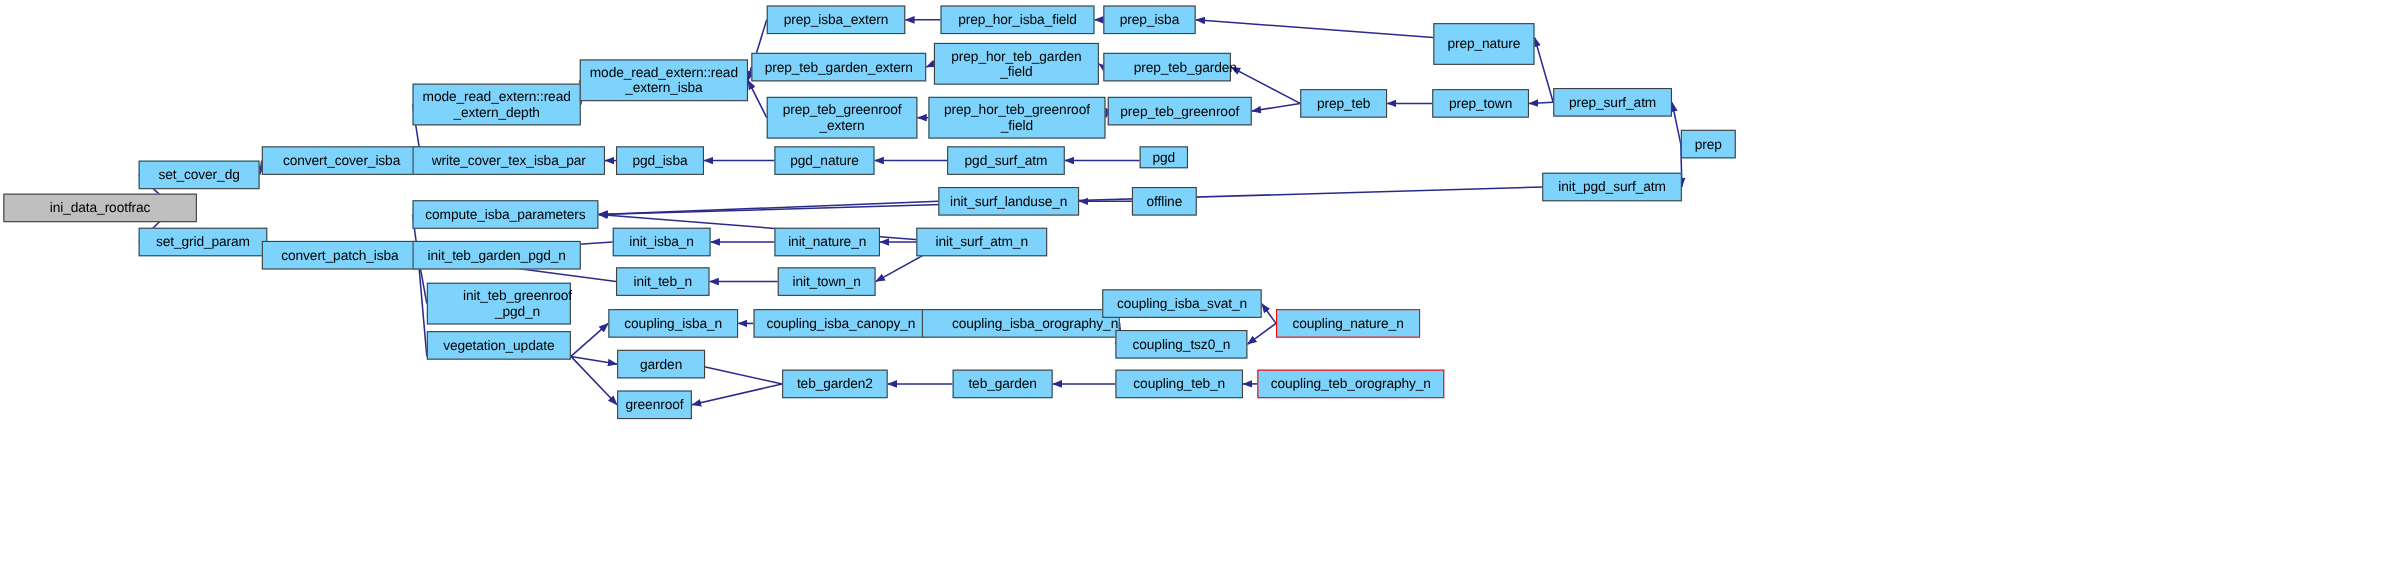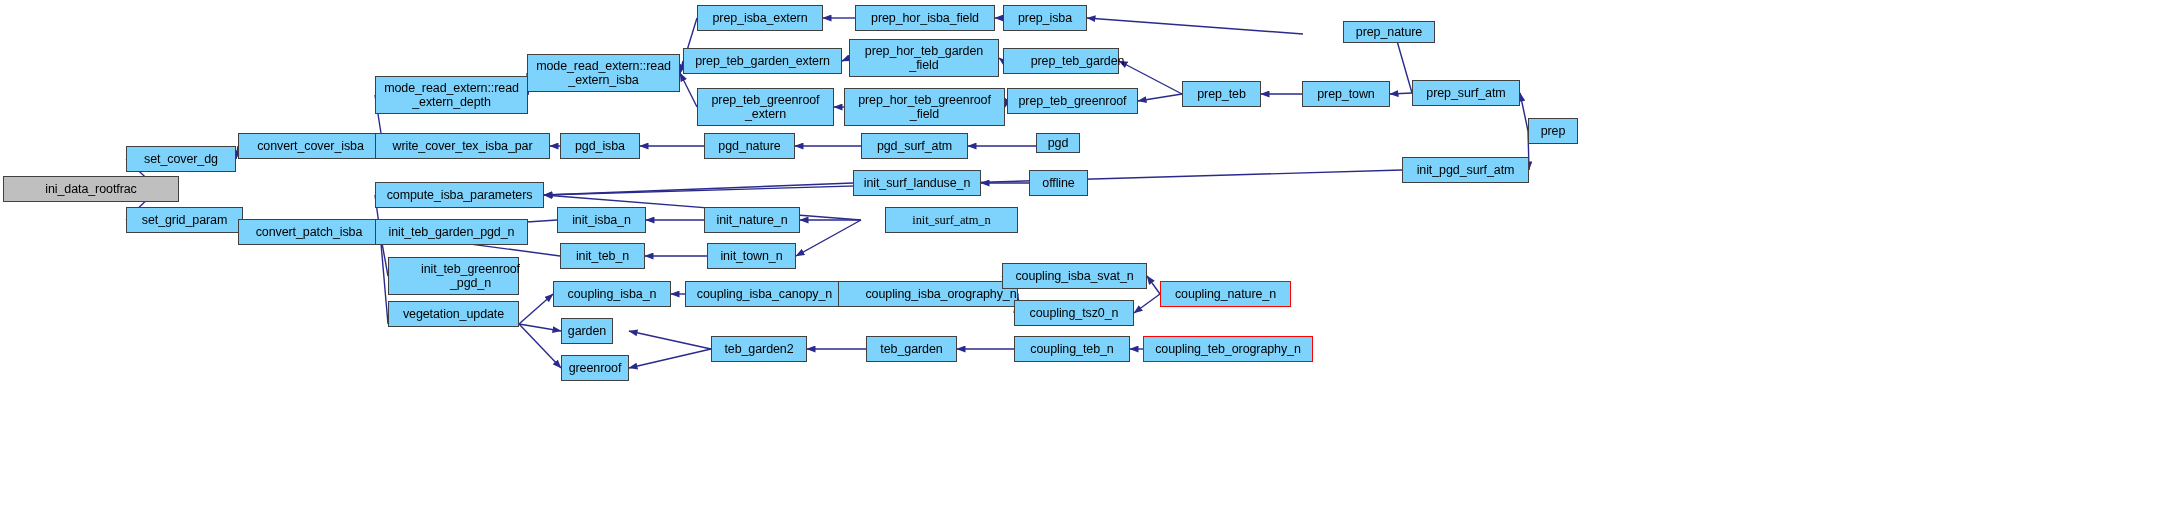--- a/index.html
+++ b/index.html
@@ -131,52 +131,52 @@
       <div class="node" style="left: 375px; top: 182px; width: 169px; height: 26px;">compute_isba_parameters</div>
       <div class="node" style="left: 375px; top: 219px; width: 153px; height: 26px;">init_teb_garden_pgd_n</div>
       <div class="node" style="left: 388px; top: 257px; width: 131px; height: 38px; padding-left: 36px;">init_teb_greenroof
 _pgd_n</div>
       <div class="node" style="left: 388px; top: 301px; width: 131px; height: 26px;">vegetation_update</div>
       <div class="node" style="left: 527px; top: 54px; width: 153px; height: 38px;">mode_read_extern::read
 _extern_isba</div>
       <div class="node" style="left: 557px; top: 207px; width: 89px; height: 26px;">init_isba_n</div>
       <div class="node" style="left: 560px; top: 243px; width: 85px; height: 26px;">init_teb_n</div>
       <div class="node" style="left: 553px; top: 281px; width: 118px; height: 26px;">coupling_isba_n</div>
-      <div class="node" style="left: 561px; top: 318px; width: 52px; height: 26px;">garden</div>
+      <div class="node" style="left: 561px; top: 318px; width: 80px; height: 26px;">garden</div>
       <div class="node" style="left: 561px; top: 355px; width: 68px; height: 26px;">greenroof</div>
       <div class="node" style="left: 697px; top: 5px; width: 126px; height: 26px;">prep_isba_extern</div>
       <div class="node" style="left: 683px; top: 48px; width: 159px; height: 26px;">prep_teb_garden_extern</div>
       <div class="node" style="left: 697px; top: 88px; width: 137px; height: 38px;">prep_teb_greenroof
 _extern</div>
       <div class="node" style="left: 560px; top: 133px; width: 80px; height: 26px;">pgd_isba</div>
       <div class="node" style="left: 704px; top: 133px; width: 91px; height: 26px;">pgd_nature</div>
       <div class="node" style="left: 704px; top: 207px; width: 96px; height: 26px;">init_nature_n</div>
       <div class="node" style="left: 707px; top: 243px; width: 89px; height: 26px;">init_town_n</div>
       <div class="node" style="left: 685px; top: 281px; width: 159px; height: 26px;">coupling_isba_canopy_n</div>
       <div class="node" style="left: 711px; top: 336px; width: 96px; height: 26px;">teb_garden2</div>
       <div class="node" style="left: 855px; top: 5px; width: 140px; height: 26px;">prep_hor_isba_field</div>
       <div class="node" style="left: 849px; top: 39px; width: 150px; height: 38px;">prep_hor_teb_garden
 _field</div>
       <div class="node" style="left: 844px; top: 88px; width: 161px; height: 38px;">prep_hor_teb_greenroof
 _field</div>
       <div class="node" style="left: 861px; top: 133px; width: 107px; height: 26px;">pgd_surf_atm</div>
       <div class="node" style="left: 853px; top: 170px; width: 128px; height: 26px;">init_surf_landuse_n</div>
-      <div class="node" style="left: 885px; top: 207px; width: 133px; height: 26px; font-family: Liberation Serif, serif;">init_surf_atm_n</div>
+      <div class="node" style="left: 833px; top: 207px; width: 119px; height: 26px;">init_surf_atm_n</div>
       <div class="node" style="left: 838px; top: 281px; width: 180px; height: 26px; padding-left: 28px;">coupling_isba_orography_n</div>
       <div class="node" style="left: 866px; top: 336px; width: 91px; height: 26px;">teb_garden</div>
       <div class="node" style="left: 1003px; top: 5px; width: 84px; height: 26px;">prep_isba</div>
       <div class="node" style="left: 1003px; top: 48px; width: 116px; height: 26px; padding-left: 35px;">prep_teb_garden</div>
       <div class="node" style="left: 1007px; top: 88px; width: 131px; height: 26px;">prep_teb_greenroof</div>
       <div class="node" style="left: 1036px; top: 133px; width: 44px; height: 20px;">pgd</div>
       <div class="node" style="left: 1029px; top: 170px; width: 59px; height: 26px;">offline</div>
       <div class="node" style="left: 1002px; top: 263px; width: 145px; height: 26px;">coupling_isba_svat_n</div>
       <div class="node" style="left: 1014px; top: 300px; width: 120px; height: 26px;">coupling_tsz0_n</div>
       <div class="node" style="left: 1014px; top: 336px; width: 116px; height: 26px;">coupling_teb_n</div>
       <div class="node highlight" style="left: 1160px; top: 281px; width: 131px; height: 26px; text-align: right;">coupling_nature_n</div>
       <div class="node highlight" style="left: 1143px; top: 336px; width: 170px; height: 26px;">coupling_teb_orography_n</div>
       <div class="node" style="left: 1182px; top: 81px; width: 79px; height: 26px;">prep_teb</div>
-      <div class="node" style="left: 1303px; top: 21px; width: 92px; height: 22px; margin-left: 40px;">prep_nature</div>
+      <div class="node" style="left: 1303px; top: 21px; width: 92px; height: 38px;">prep_nature</div>
       <div class="node" style="left: 1302px; top: 81px; width: 88px; height: 26px;">prep_town</div>
       <div class="node" style="left: 1402px; top: 157px; width: 127px; height: 26px;">init_pgd_surf_atm</div>
       <div class="node" style="left: 1412px; top: 80px; width: 108px; height: 26px;">prep_surf_atm</div>
       <div class="node" style="left: 1528px; top: 118px; width: 50px; height: 26px;">prep</div>
     </div>
 </div>
 
 </body></html>

